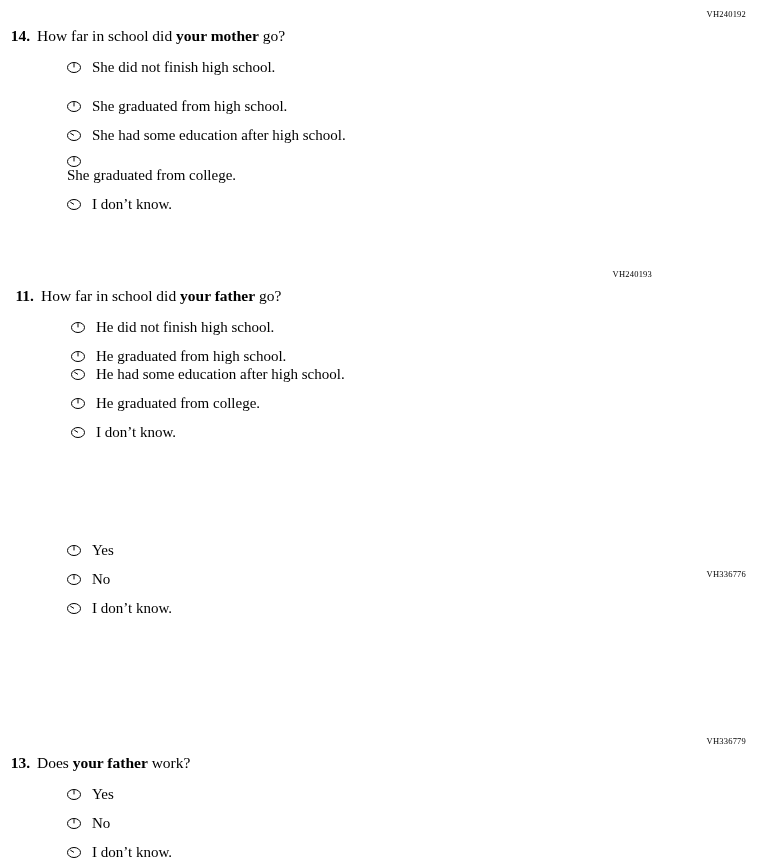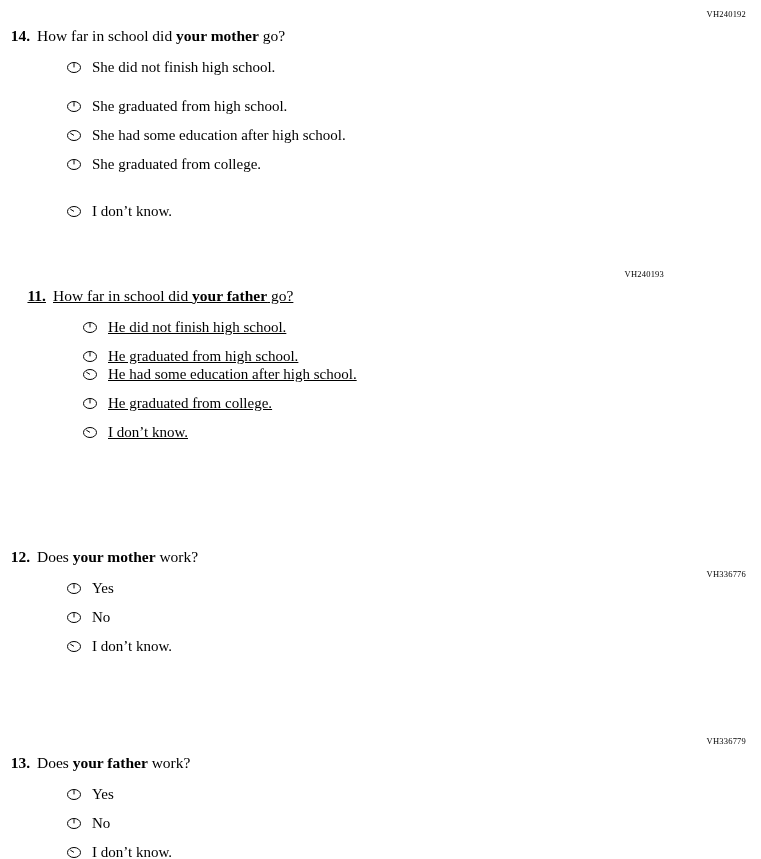--- a/index.html
+++ b/index.html
@@ -114,42 +114,42 @@
       </li>
       <li class="option" style="margin-bottom:11px;">
         <span class="bubble">
           <svg width="14" height="11" viewBox="0 0 14 11">
               <ellipse cx="7" cy="5.5" rx="6.5" ry="5" fill="none" stroke="#000" stroke-width="1"></ellipse>
               <path d="M7 5.4 L3.3 3.1" stroke="#000" stroke-width="1" fill="none"></path>
             </svg>
         </span>
         <span class="option-label">She had some education after high school.</span>
       </li>
-      <li class="option" style="margin-bottom:29px;">
+      <li class="option" style="margin-bottom:11px;flex-direction:column;">
         <span class="bubble">
           <svg width="14" height="11" viewBox="0 0 14 11">
               <ellipse cx="7" cy="5.5" rx="6.5" ry="5" fill="none" stroke="#000" stroke-width="1"></ellipse>
               <path d="M7 1.2 L7 5.4" stroke="#000" stroke-width="1" fill="none"></path>
             </svg>
         </span>
         <span class="option-label">She graduated from college.</span>
       </li>
       <li class="option">
         <span class="bubble">
           <svg width="14" height="11" viewBox="0 0 14 11">
               <ellipse cx="7" cy="5.5" rx="6.5" ry="5" fill="none" stroke="#000" stroke-width="1"></ellipse>
               <path d="M7 5.4 L3.3 3.1" stroke="#000" stroke-width="1" fill="none"></path>
             </svg>
         </span>
         <span class="option-label">I don’t know.</span>
       </li>
     </ul>
   </div>
 
-  <div class="question-block" style="position:absolute; top:269px; left:16px; width:663px;text-decoration:underline;">
+  <div class="question-block" style="position:absolute; top:269px; left:4px; width:663px;">
     <div class="item-code" style="top:0px;">VH240193</div>
     <div class="question-line" style="margin-top:18px;">
       <span class="q-number">11.</span>
       <span class="q-text"><span>How far in school did </span><b>your father</b><span> go?</span></span>
     </div>
     <ul class="options" style="margin-top:12px;">
       <li class="option" style="margin-bottom:11px;">
         <span class="bubble">
           <svg width="14" height="11" viewBox="0 0 14 11">
               <ellipse cx="7" cy="5.5" rx="6.5" ry="5" fill="none" stroke="#000" stroke-width="1"></ellipse>
@@ -192,24 +192,20 @@
               <path d="M7 5.4 L3.3 3.1" stroke="#000" stroke-width="1" fill="none"></path>
             </svg>
         </span>
         <span class="option-label">I don’t know.</span>
       </li>
     </ul>
   </div>
 
   <div class="question-block" style="position:absolute; top:529px; left:0; width:761px;">
     <div class="item-code" style="top:0px;margin-top:40px;">VH336776</div>
-    <div class="question-line" style="margin-top:19px;">
-      <span class="q-number">12.</span>
-      <span class="q-text"><span>Does </span><b>your mother</b><span> work?</span></span>
-    </div>
     <ul class="options" style="margin-top:12px;">
       <li class="option" style="margin-bottom:11px;">
         <span class="bubble">
           <svg width="14" height="11" viewBox="0 0 14 11">
               <ellipse cx="7" cy="5.5" rx="6.5" ry="5" fill="none" stroke="#000" stroke-width="1"></ellipse>
               <path d="M7 1.2 L7 5.4" stroke="#000" stroke-width="1" fill="none"></path>
             </svg>
         </span>
         <span class="option-label">Yes</span>
       </li>

